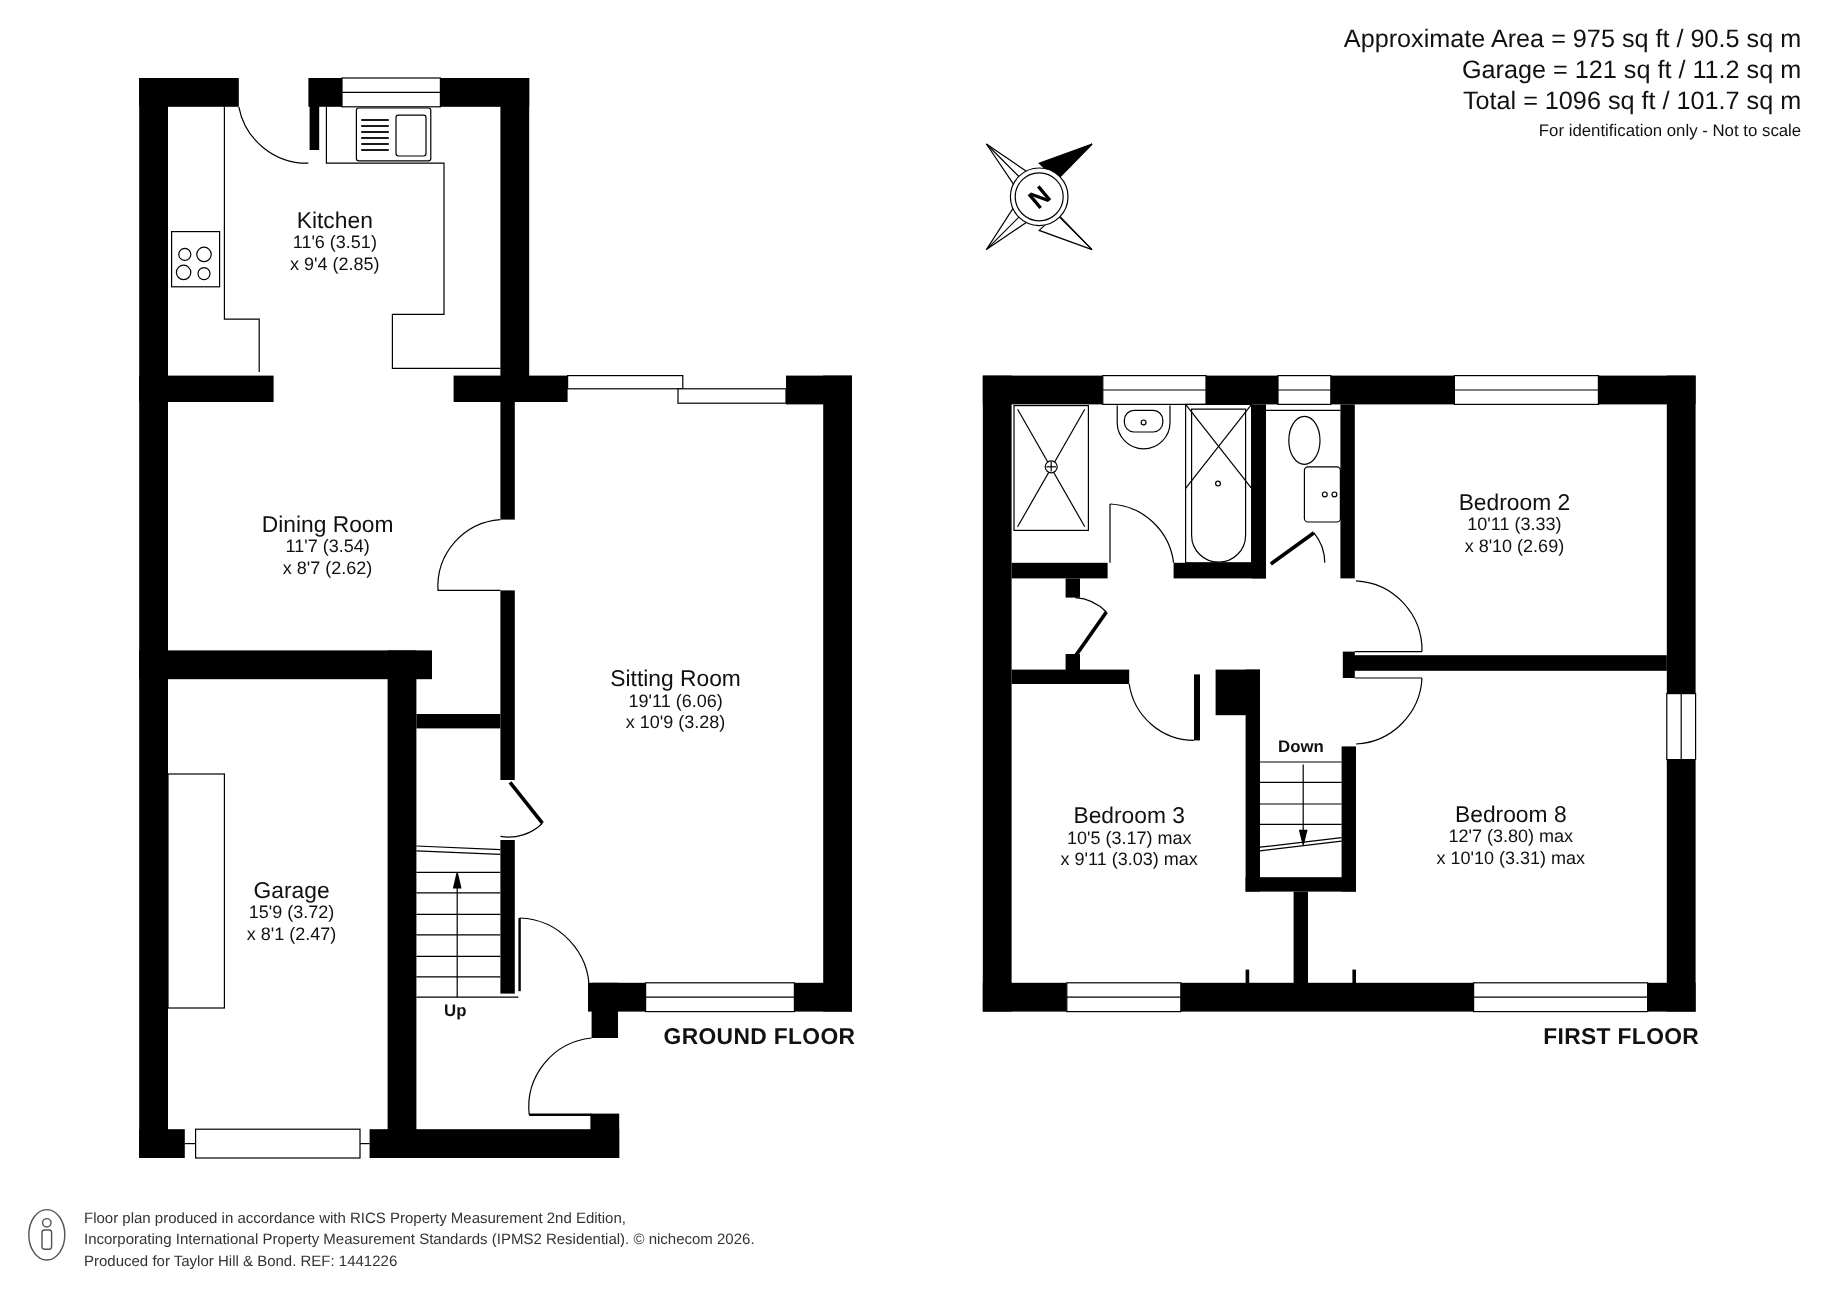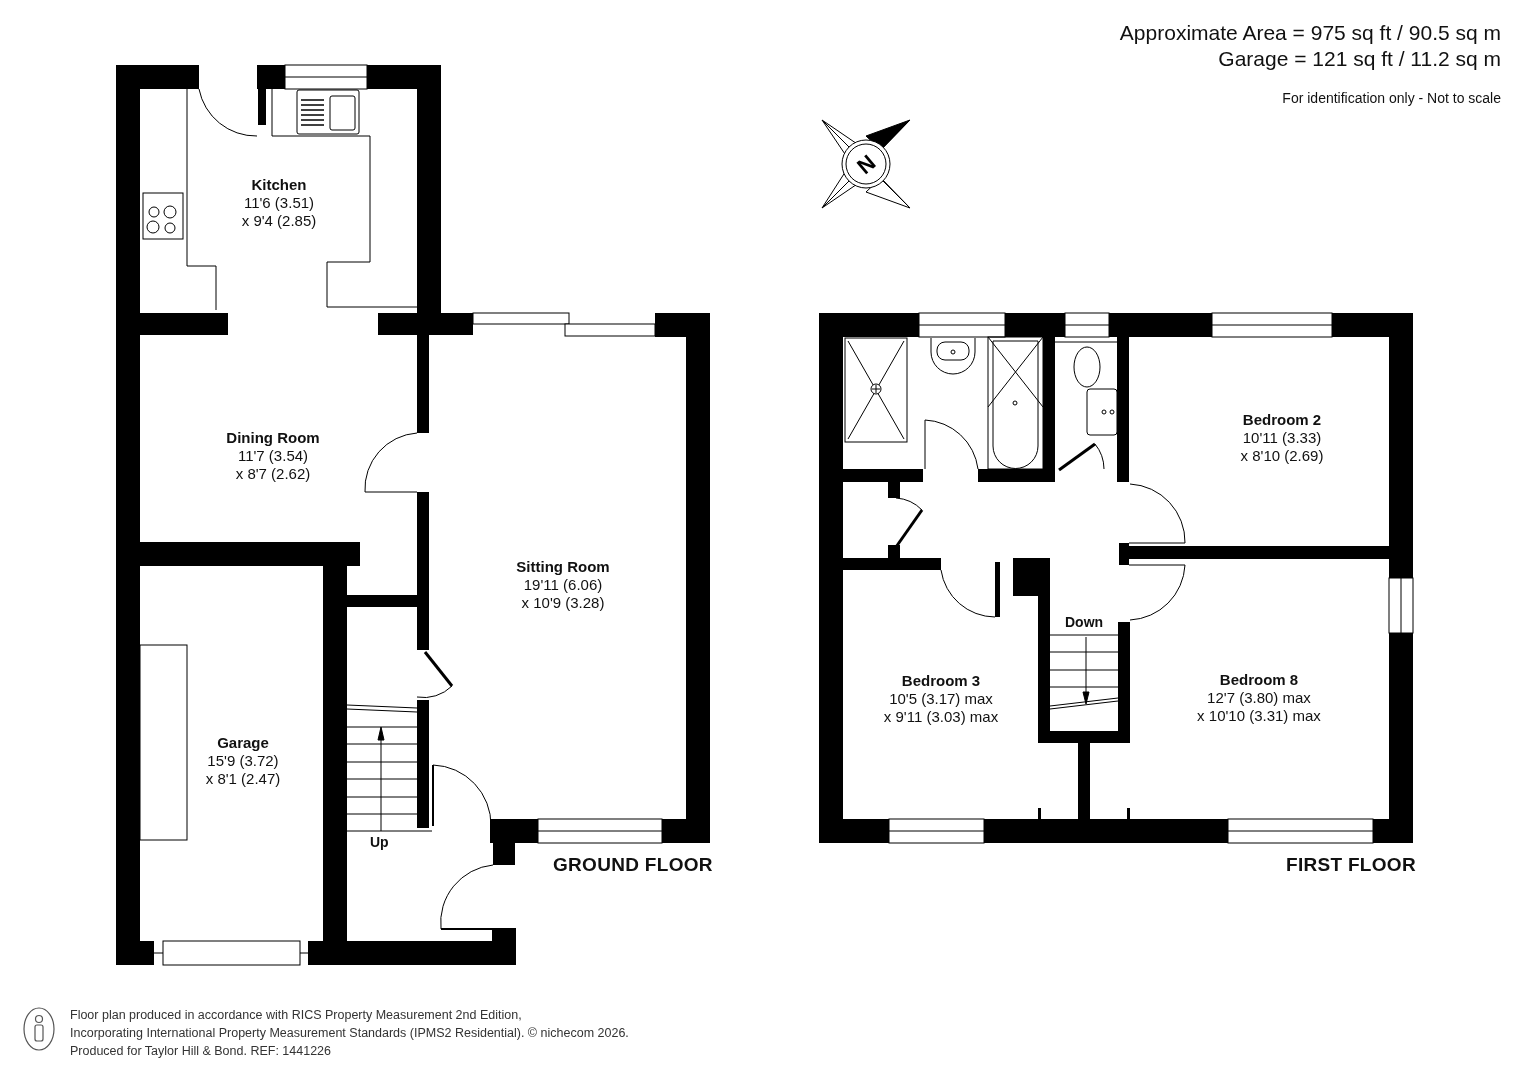--- a/index.html
+++ b/index.html
@@ -1,22 +1,22 @@
 <!DOCTYPE html>
 <html><head>
   <meta charset="utf-8">
   <style>
     html, body { margin:0; padding:0; background:#ffffff; }
     body { width:1527px; height:1080px; position:relative; overflow:hidden; font-family:"Liberation Sans", sans-serif; color:#111; }
     #plan { position:absolute; left:0; top:0; }
     .area-block { position:absolute; right:26px; top:20px; text-align:right; }
     .area-line { font-size:21px; line-height:26px; color:#111; }
-    .area-note { font-size:14px; line-height:20px; margin-top:16px; color:#111; }
+    .area-note { font-size:14px; line-height:20px; margin-top:0; color:#111; }
     .room-label { position:absolute; text-align:center; transform:translateX(-50%); white-space:nowrap; }
-    .room-name { font-weight:bold; font-size:15px; line-height:18px; }
+    .room-name { font-weight:normal; font-size:19px; line-height:18px; }
     .room-dim { font-size:15px; line-height:18px; }
     .floor-title { position:absolute; font-weight:bold; font-size:19px; letter-spacing:0.3px; }
     .stair-label { position:absolute; font-weight:bold; font-size:14px; }
     .footer { position:absolute; left:22px; top:1006px; display:flex; align-items:flex-start; }
     .footer-icon { width:34px; height:46px; margin-right:14px; }
     .footer-text { font-size:12.5px; line-height:18px; color:#333; }
   </style>
 </head>
 <body>
 
@@ -219,20 +219,21 @@
     <line x1="910" y1="120" x2="822" y2="208"></line>
     <circle cx="866" cy="164" r="24" fill="#fff"></circle>
     <circle cx="866" cy="164" r="20" fill="#fff"></circle>
     <text x="866" y="172" text-anchor="middle" font-family="Liberation Sans, sans-serif" font-weight="bold" font-size="22" fill="#000" stroke="none" transform="rotate(-40 866 164)">N</text>
   </g>
 </svg>
 
 <div class="area-block">
   <div class="area-line">Approximate Area = 975 sq ft / 90.5 sq m</div>
   <div class="area-line">Garage = 121 sq ft / 11.2 sq m</div>
+  <div class="area-line">Total = 1096 sq ft / 101.7 sq m</div>
   <div class="area-note">For identification only - Not to scale</div>
 </div>
 
 <div class="room-label" style="left:279px; top:176px;">
   <div class="room-name">Kitchen</div>
   <div class="room-dim">11'6 (3.51)</div>
   <div class="room-dim">x 9'4 (2.85)</div>
 </div>
 <div class="room-label" style="left:273px; top:429px;">
   <div class="room-name">Dining Room</div>
@@ -245,21 +246,21 @@
   <div class="room-dim">x 10'9 (3.28)</div>
 </div>
 <div class="room-label" style="left:230px; top:734px;margin-left:13px;">
   <div class="room-name">Garage</div>
   <div class="room-dim">15'9 (3.72)</div>
   <div class="room-dim">x 8'1 (2.47)</div>
 </div>
 <div class="stair-label" style="left:370px; top:834px;">Up</div>
 <div class="floor-title" style="left:553px; top:854px;">GROUND FLOOR</div>
 
-<div class="room-label" style="left:1262px; top:411px;margin-left:20px;">
+<div class="room-label" style="left:1262px; top:411px;">
   <div class="room-name">Bedroom 2</div>
   <div class="room-dim">10'11 (3.33)</div>
   <div class="room-dim">x 8'10 (2.69)</div>
 </div>
 <div class="room-label" style="left:941px; top:672px;">
   <div class="room-name">Bedroom 3</div>
   <div class="room-dim">10'5 (3.17) max</div>
   <div class="room-dim">x 9'11 (3.03) max</div>
 </div>
 <div class="room-label" style="left:1259px; top:671px;">

